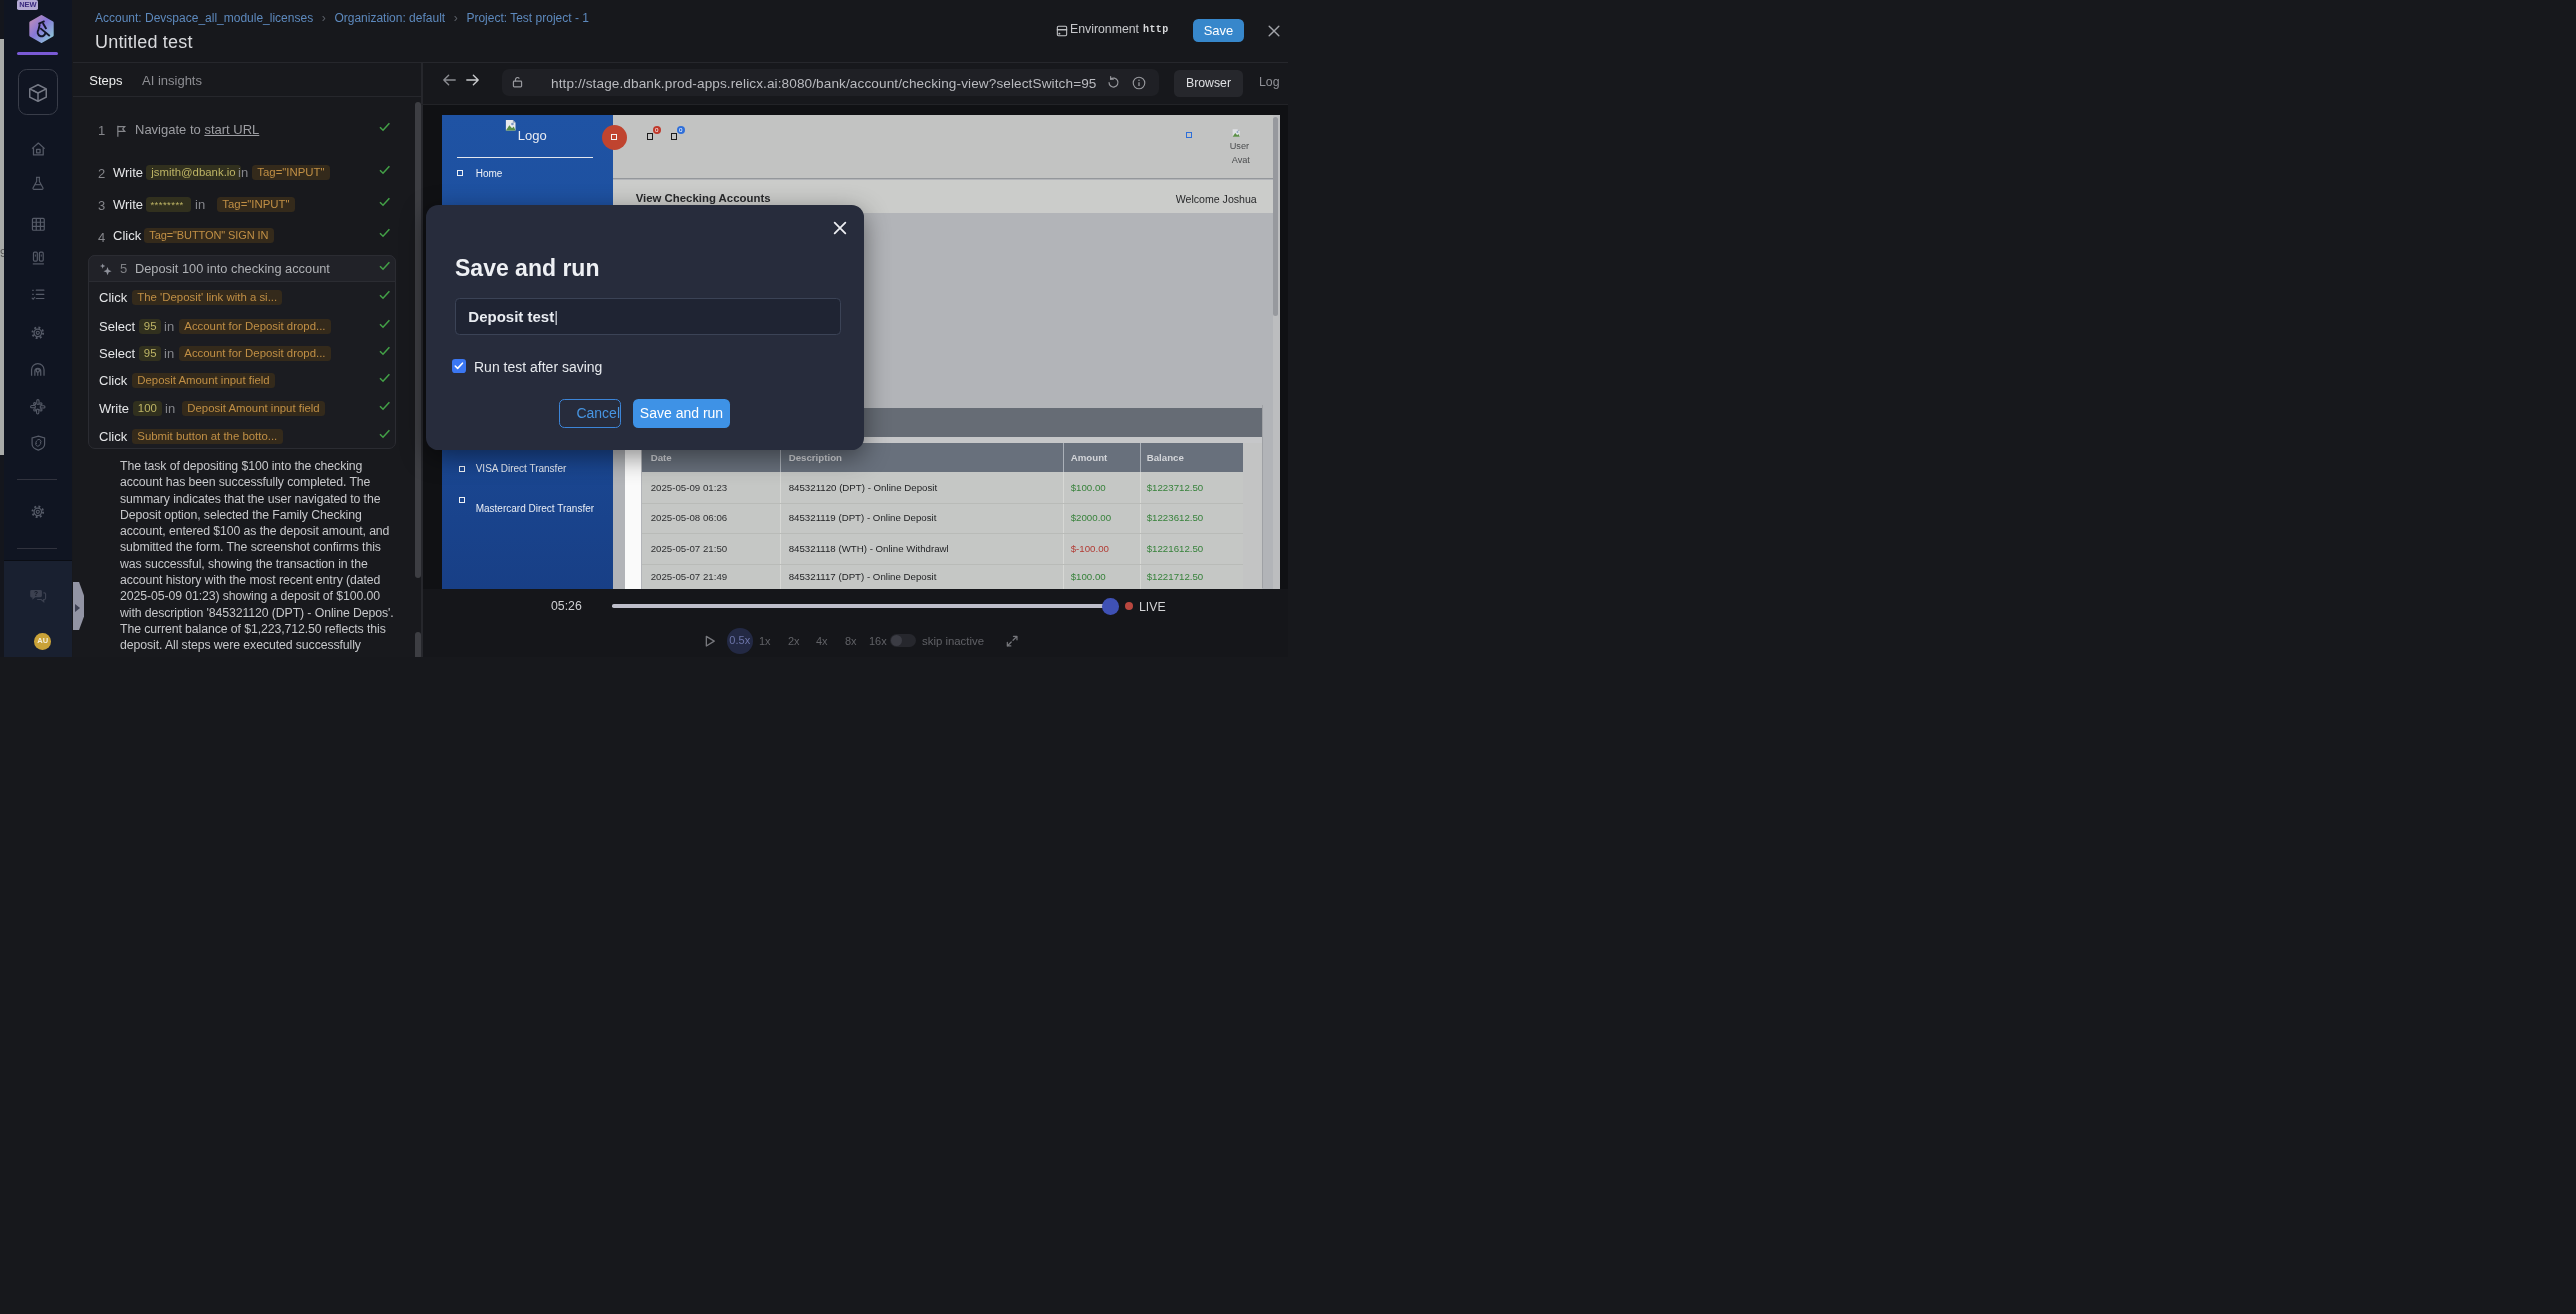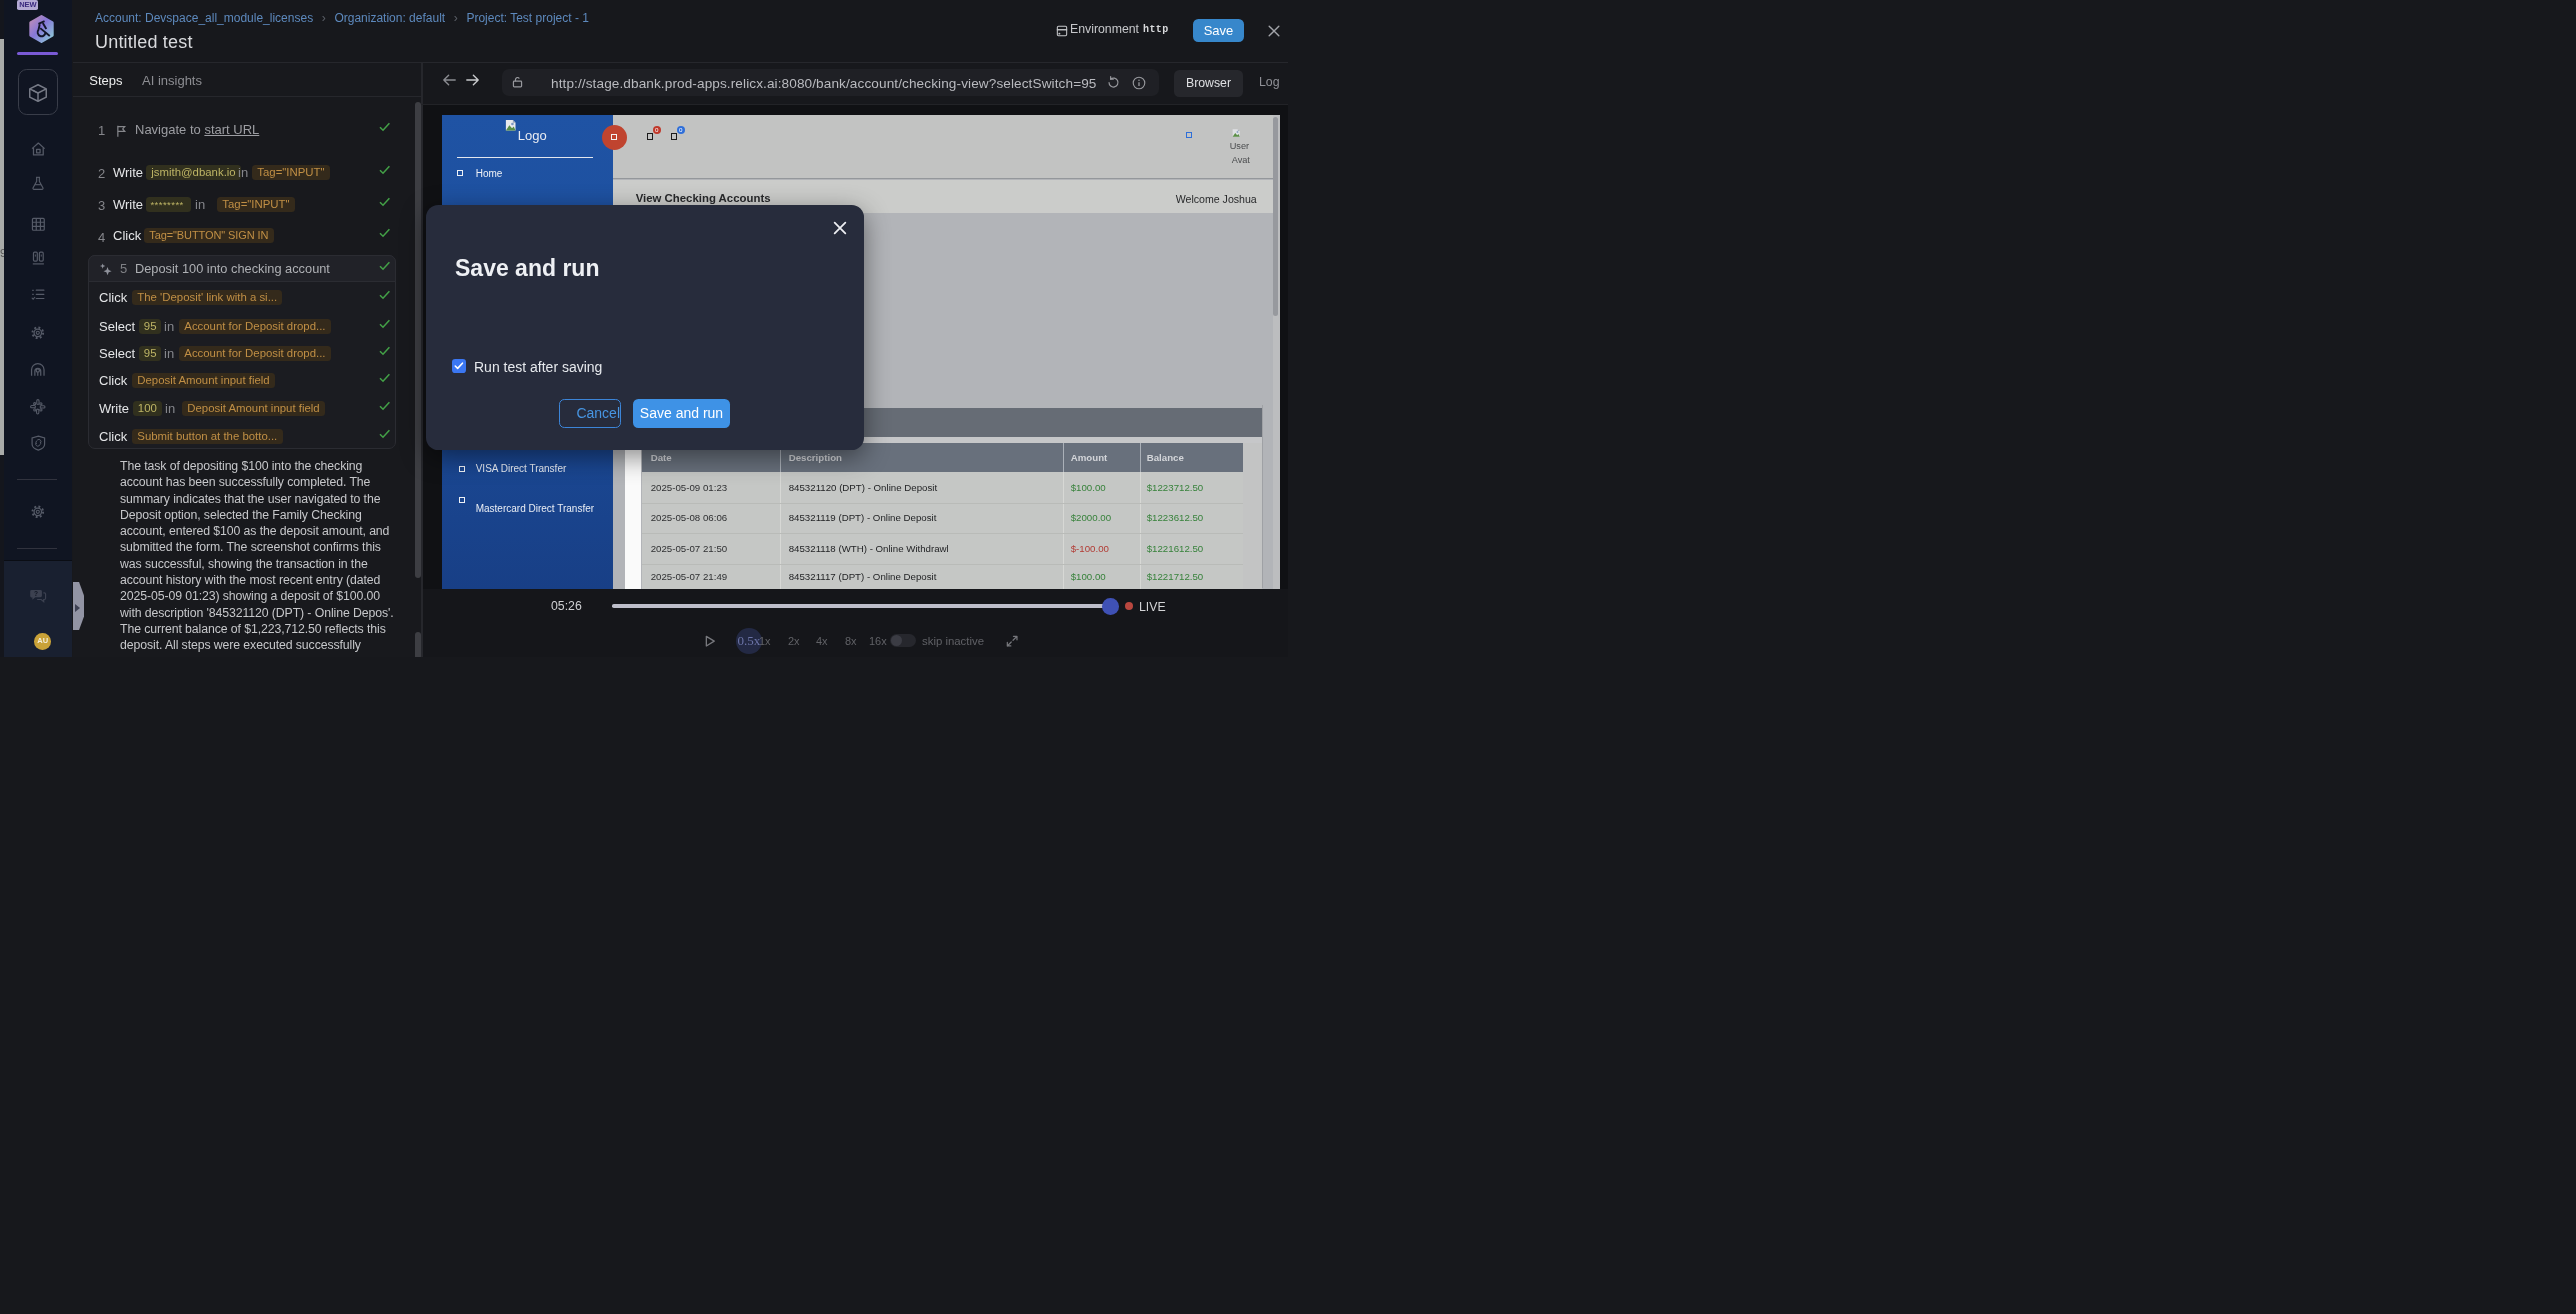--- a/index.html
+++ b/index.html
@@ -351,40 +351,43 @@
 
   <div class="abs" style="left:1.8px;top:527px;width:865px;height:69px;background:#15161a;"></div>
   <div class="abs" style="left:130px;top:537px;font-size:12.3px;color:#cfd0d3;">05:26</div>
   <div class="abs" style="left:191px;top:542px;width:499px;height:3.5px;background:#bdbeca;border-radius:1.8px;"></div>
   <div class="abs" style="left:681px;top:536px;width:16.7px;height:16.7px;border-radius:50%;background:#3f51b5;"></div>
   <div class="abs" style="left:704px;top:540px;width:8px;height:8px;border-radius:50%;background:#b9473f;"></div>
   <div class="abs" style="left:718px;top:538px;font-size:12.3px;color:#d3d4d6;">LIVE</div>
   <svg class="abs" style="left:284px;top:573px;" width="10.6" height="12.3" viewBox="0 0 12 14" fill="none" stroke="#77787d" stroke-width="1.5" stroke-linejoin="round">
       <path d="M1.5 1.5 L10.5 7 L1.5 12.5 Z"></path>
     </svg>
-  <div class="abs" style="left:315px;top:566px;width:25.5px;height:25.5px;border-radius:50%;background:#232944;color:#6c74a8;font-size:13px;text-align:center;line-height:25.5px;font-family:Liberation Serif, serif;">0.5x</div>
+  <div class="abs" style="left:306px;top:566px;width:25.5px;height:25.5px;border-radius:50%;background:#232944;color:#6c74a8;font-size:11px;text-align:center;line-height:25.5px;">0.5x</div>
   <div class="abs" style="left:338px;top:573px;font-size:11px;color:#606166;">1x</div>
   <div class="abs" style="left:367px;top:573px;font-size:11px;color:#606166;">2x</div>
   <div class="abs" style="left:395px;top:573px;font-size:11px;color:#606166;">4x</div>
   <div class="abs" style="left:424px;top:573px;font-size:11px;color:#606166;">8x</div>
   <div class="abs" style="left:448px;top:573px;font-size:11px;color:#606166;">16x</div>
   <div class="abs" style="left:469px;top:572px;width:25.5px;height:13px;border-radius:7px;background:#26272d;"></div>
   <div class="abs" style="left:470px;top:573px;width:11.4px;height:11.4px;border-radius:50%;background:#3b3c44;"></div>
   <div class="abs" style="left:501px;top:573px;font-size:11.4px;color:#606166;">skip inactive</div>
   <svg class="abs" style="left:585px;top:573px;" width="12.3" height="12.3" viewBox="0 0 14 14" fill="none" stroke="#75767b" stroke-width="1.4" stroke-linecap="round" stroke-linejoin="round">
       <path d="M8.5 1.5 h4 v4 M12.5 1.5 L8 6"></path>
       <path d="M5.5 12.5 h-4 v-4 M1.5 12.5 L6 8"></path>
     </svg>
 </div>
 
 <div class="abs" id="modal" style="left:426px;top:205px;width:438px;height:245px;background:#272c3c;border-radius:12.3px;box-shadow:0 7px 26px rgba(0,0,0,0.45);z-index:50;">
   <svg class="abs" style="right:16px;top:14.5px;" width="16" height="16" viewBox="0 0 18 18" stroke="#edeff3" stroke-width="2" stroke-linecap="round">
       <path d="M3 3 L15 15 M15 3 L3 15"></path>
     </svg>
   <div class="abs" style="left:29px;top:50px;font-size:23px;font-weight:bold;color:#eef0f4;">Save and run</div>
+  <div class="abs" style="left:29px;top:93px;width:386px;height:37px;background:#1f2433;border:0.9px solid #3b4356;border-radius:4.4px;">
+    <div class="abs" style="left:12.3px;top:9.2px;font-size:15px;font-weight:bold;color:#e9ecf1;">Deposit test<span style="font-weight:normal;color:#cfd3da;">|</span></div>
+  </div>
   <div class="abs" style="left:26px;top:154px;width:13.6px;height:13.6px;background:#3b77f2;border-radius:3.1px;">
     <svg style="margin:2.6px 0 0 1.9px;" width="9.7" height="8" viewBox="0 0 12 10" fill="none" stroke="#fff" stroke-width="2" stroke-linecap="round" stroke-linejoin="round">
         <path d="M1.5 5 L4.5 8 L10.5 1.5"></path>
       </svg>
   </div>
   <div class="abs" style="left:48px;top:154px;font-size:14px;color:#e6e9ed;">Run test after saving</div>
   <div class="abs" style="left:133px;top:194px;width:62px;height:29px;border:1.3px solid #3c85d8;border-radius:5.3px;color:#4795e2;font-size:14px;text-align:right;line-height:26px;">Cancel</div>
   <div class="abs" style="left:207px;top:194px;width:97px;height:29px;background:#3e92e6;border-radius:5.3px;color:#fff;font-size:14px;text-align:center;line-height:29px;">Save and run</div>
 </div>
 

